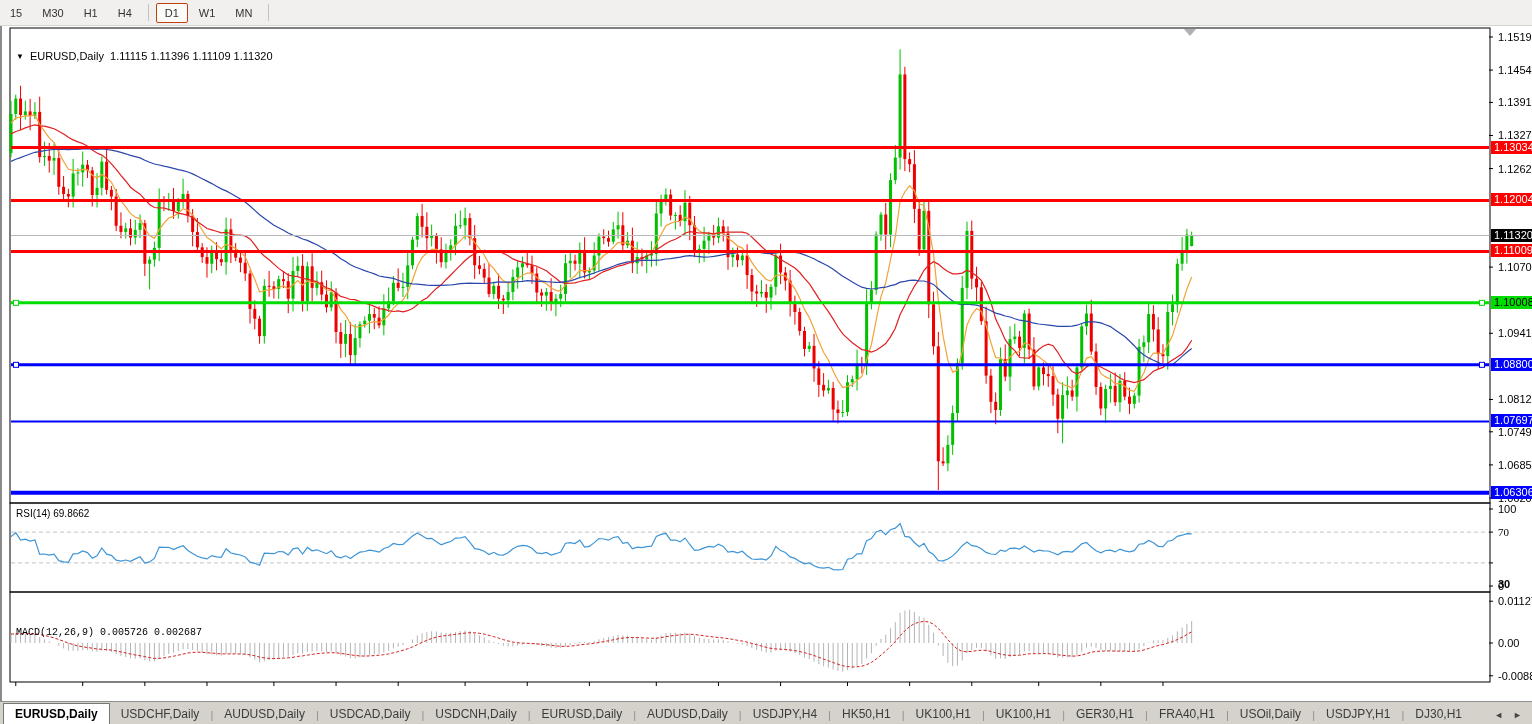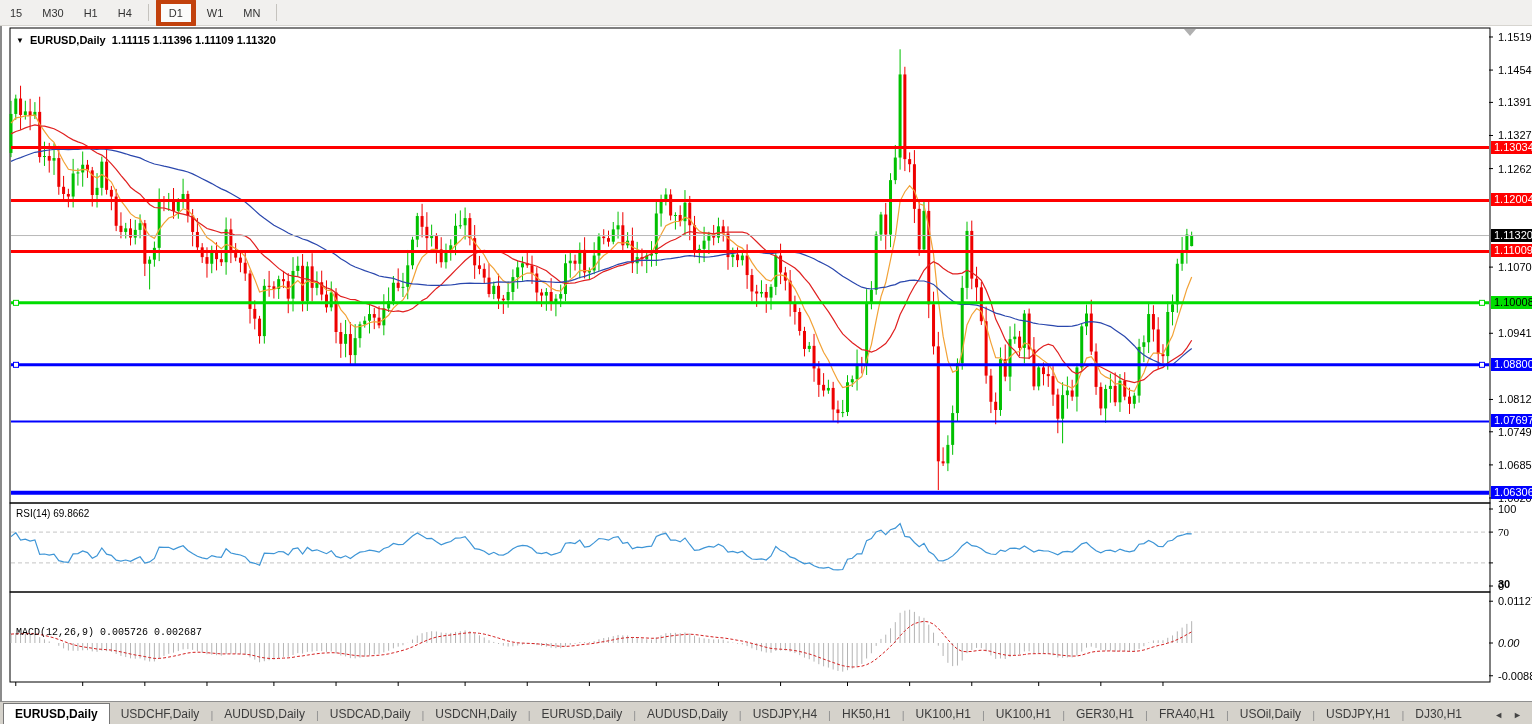--- a/index.html
+++ b/index.html
@@ -1,26 +1,26 @@
 <!DOCTYPE html>
 <html><head>
 <meta charset="utf-8">
 <style>
   html,body{margin:0;padding:0;background:#f0f0f0;overflow:hidden;}
   #app{position:relative;width:1532px;height:724px;font-family:"Liberation Sans",sans-serif;background:#f9a8d4;}
   
   #toolbar{position:absolute;left:0;top:0;width:1532px;height:25px;background:#f1f0ee;border-bottom:1px solid #d7d5d0;display:flex;align-items:center;}
   .tf-btn{font-size:11px;color:#333;padding:3px 8px;margin:0 1px;border:1px solid transparent;cursor:default;}
-  .tf-btn.active{background:#fbfbfa;border:5px solid #c2410c;border-radius:2px;}
+  .tf-btn.active{background:#fbfbfa;border:1px solid #c2410c;border-radius:2px;}
   .tb-sep{width:1px;height:17px;background:#c5c3be;margin:0 6px;}
   
   #chartwin{position:absolute;left:0;top:26px;width:1532px;height:675px;background:#ffffff;border-left:2px solid #8b8b8b;}
   #chartsvg{position:absolute;left:0;top:0;}
   .panel-label{position:absolute;font-size:10px;color:#000;white-space:nowrap;}
-  #title{position:absolute;left:14px;top:8px;font-size:11px;font-weight:700;color:#000;white-space:nowrap;}
+  #title{position:absolute;left:14px;top:24px;font-size:11px;font-weight:400;color:#000;white-space:nowrap;}
   #title .tri{font-size:8px;vertical-align:1px;margin-right:6px;}
   .ax-label{position:absolute;left:1496px;font-size:11px;color:#000;white-space:nowrap;transform:translateY(-6px);}
   .price-tag{position:absolute;left:1489px;height:13px;line-height:13px;font-size:11px;padding:0 3px;white-space:nowrap;transform:translateY(-7px);}
   .date-label{position:absolute;top:686px;font-size:11px;color:#000;white-space:nowrap;transform:translateX(-50%);}
   
   #tabbar{position:absolute;left:0;top:701px;width:1532px;height:23px;background:#d5d2cb;border-top:1px solid #8f8f8f;display:flex;align-items:flex-end;}
   .tab{font-size:12px;color:#3c3c3c;padding:3px 11px 4px 11px;white-space:nowrap;cursor:default;}
   .tab.active{background:#ffffff;color:#000;font-weight:700;border:1px solid #777;border-bottom:none;margin-left:3px;}
   .tab-sep{color:#8f8f8f;font-size:11px;padding:0 0 4px 0;}
   #tab-scroll{margin-left:auto;display:flex;gap:10px;padding:0 10px 5px 10px;color:#444;font-size:9px;}
@@ -870,21 +870,21 @@
         <div class="price-tag" style="top: 276.859px; background: rgb(0, 221, 0); color: rgb(0, 0, 0);">1.10008</div>
         <div class="price-tag" style="top: 338.839px; background: rgb(0, 0, 255); color: rgb(255, 255, 255);">1.08800</div>
         <div class="price-tag" style="top: 395.433px; background: rgb(0, 0, 255); color: rgb(255, 255, 255);">1.07697</div>
         <div class="price-tag" style="top: 466.802px; background: rgb(0, 0, 255); color: rgb(255, 255, 255);">1.06306</div>
         <div class="price-tag" style="top: 209.542px; background: rgb(0, 0, 0); color: rgb(255, 255, 255);">1.11320</div>
         <div class="ax-label" style="top: 483px;">100</div>
         <div class="ax-label" style="top: 506.1px; font-family: Liberation Serif, serif;">70</div>
         <div class="ax-label" style="top: 558px; font-weight: bold;">30</div>
         <div class="ax-label" style="top: 560px;">0</div>
         <div class="ax-label" style="top: 575.233px;">0.011277</div>
-        <div class="ax-label" style="top: 617px; font-style: italic;">0.00</div>
+        <div class="ax-label" style="top: 617px;">0.00</div>
         <div class="ax-label" style="top: 649.759px;">-0.008845</div>
         <div class="date-label" style="left: 13.78px;">24 Jun 2019</div>
         <div class="date-label" style="left: 80.7px;">12 Jul 2019</div>
         <div class="date-label" style="left: 142.84px;">31 Jul 2019</div>
         <div class="date-label" style="left: 204.98px;">19 Aug 2019</div>
         <div class="date-label" style="left: 271.9px;">6 Sep 2019</div>
         <div class="date-label" style="left: 334.04px;">25 Sep 2019</div>
         <div class="date-label" style="left: 396.18px;">14 Oct 2019</div>
         <div class="date-label" style="left: 463.1px;">1 Nov 2019</div>
         <div class="date-label" style="left: 525.24px;">20 Nov 2019</div>

